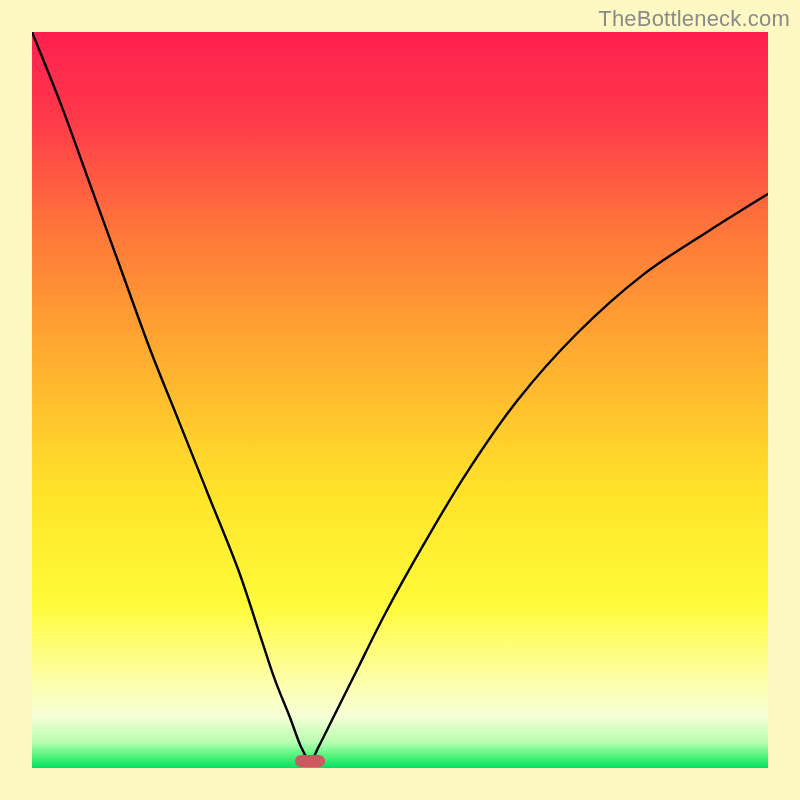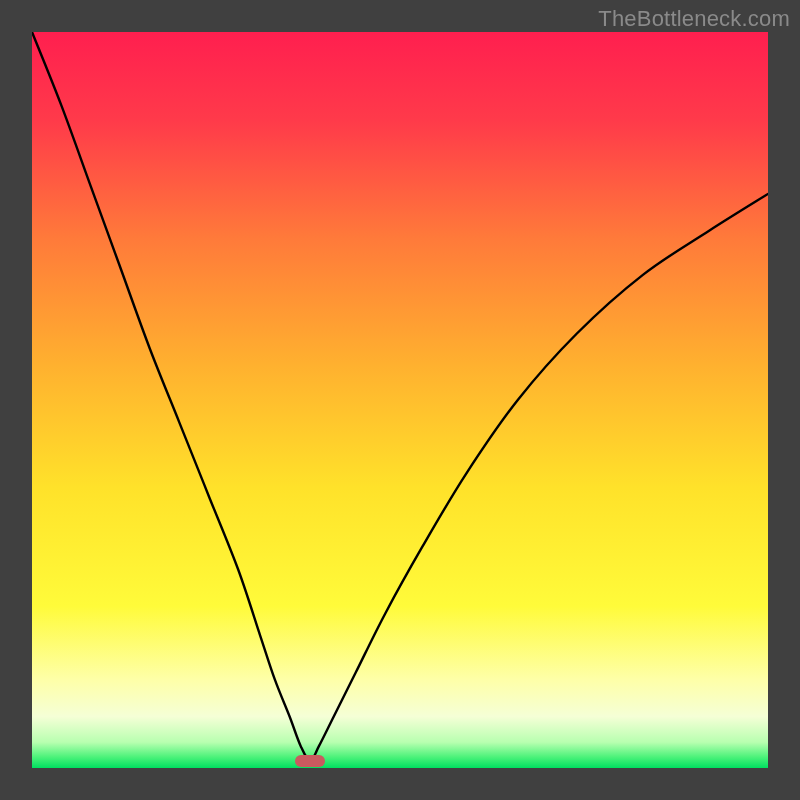--- a/index.html
+++ b/index.html
@@ -9,21 +9,21 @@
     height: 800px;
     background: #000;
     overflow: hidden;
   }
   .frame {
     position: absolute;
     left: 0;
     top: 0;
     width: 800px;
     height: 800px;
-    background: #404040;
+    background: #fef9c3;
   }
   .plot {
     position: absolute;
     left: 32px;
     top: 32px;
     width: 736px;
     height: 736px;
     overflow: hidden;
   }
   .gradient {

